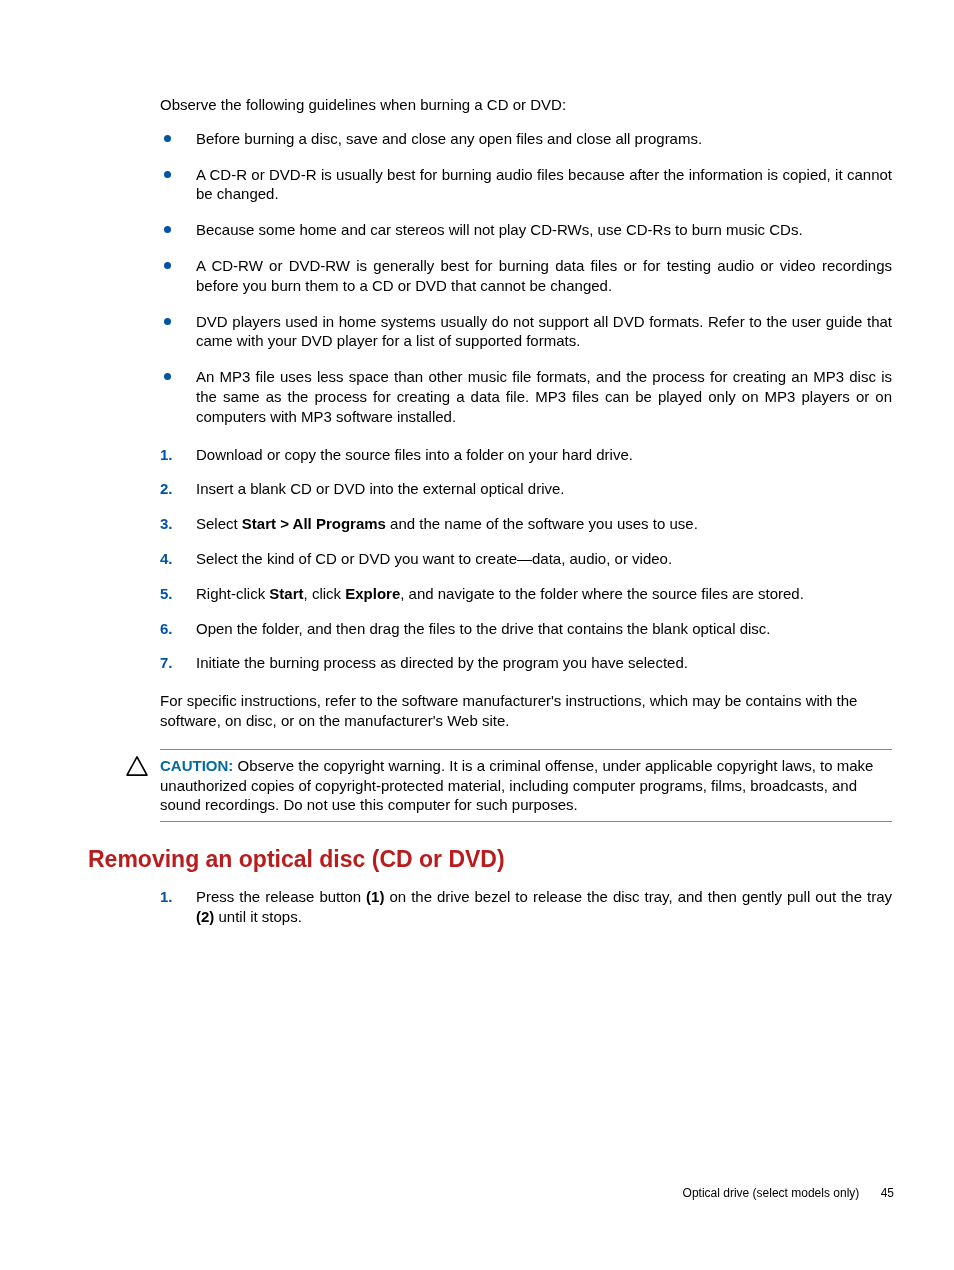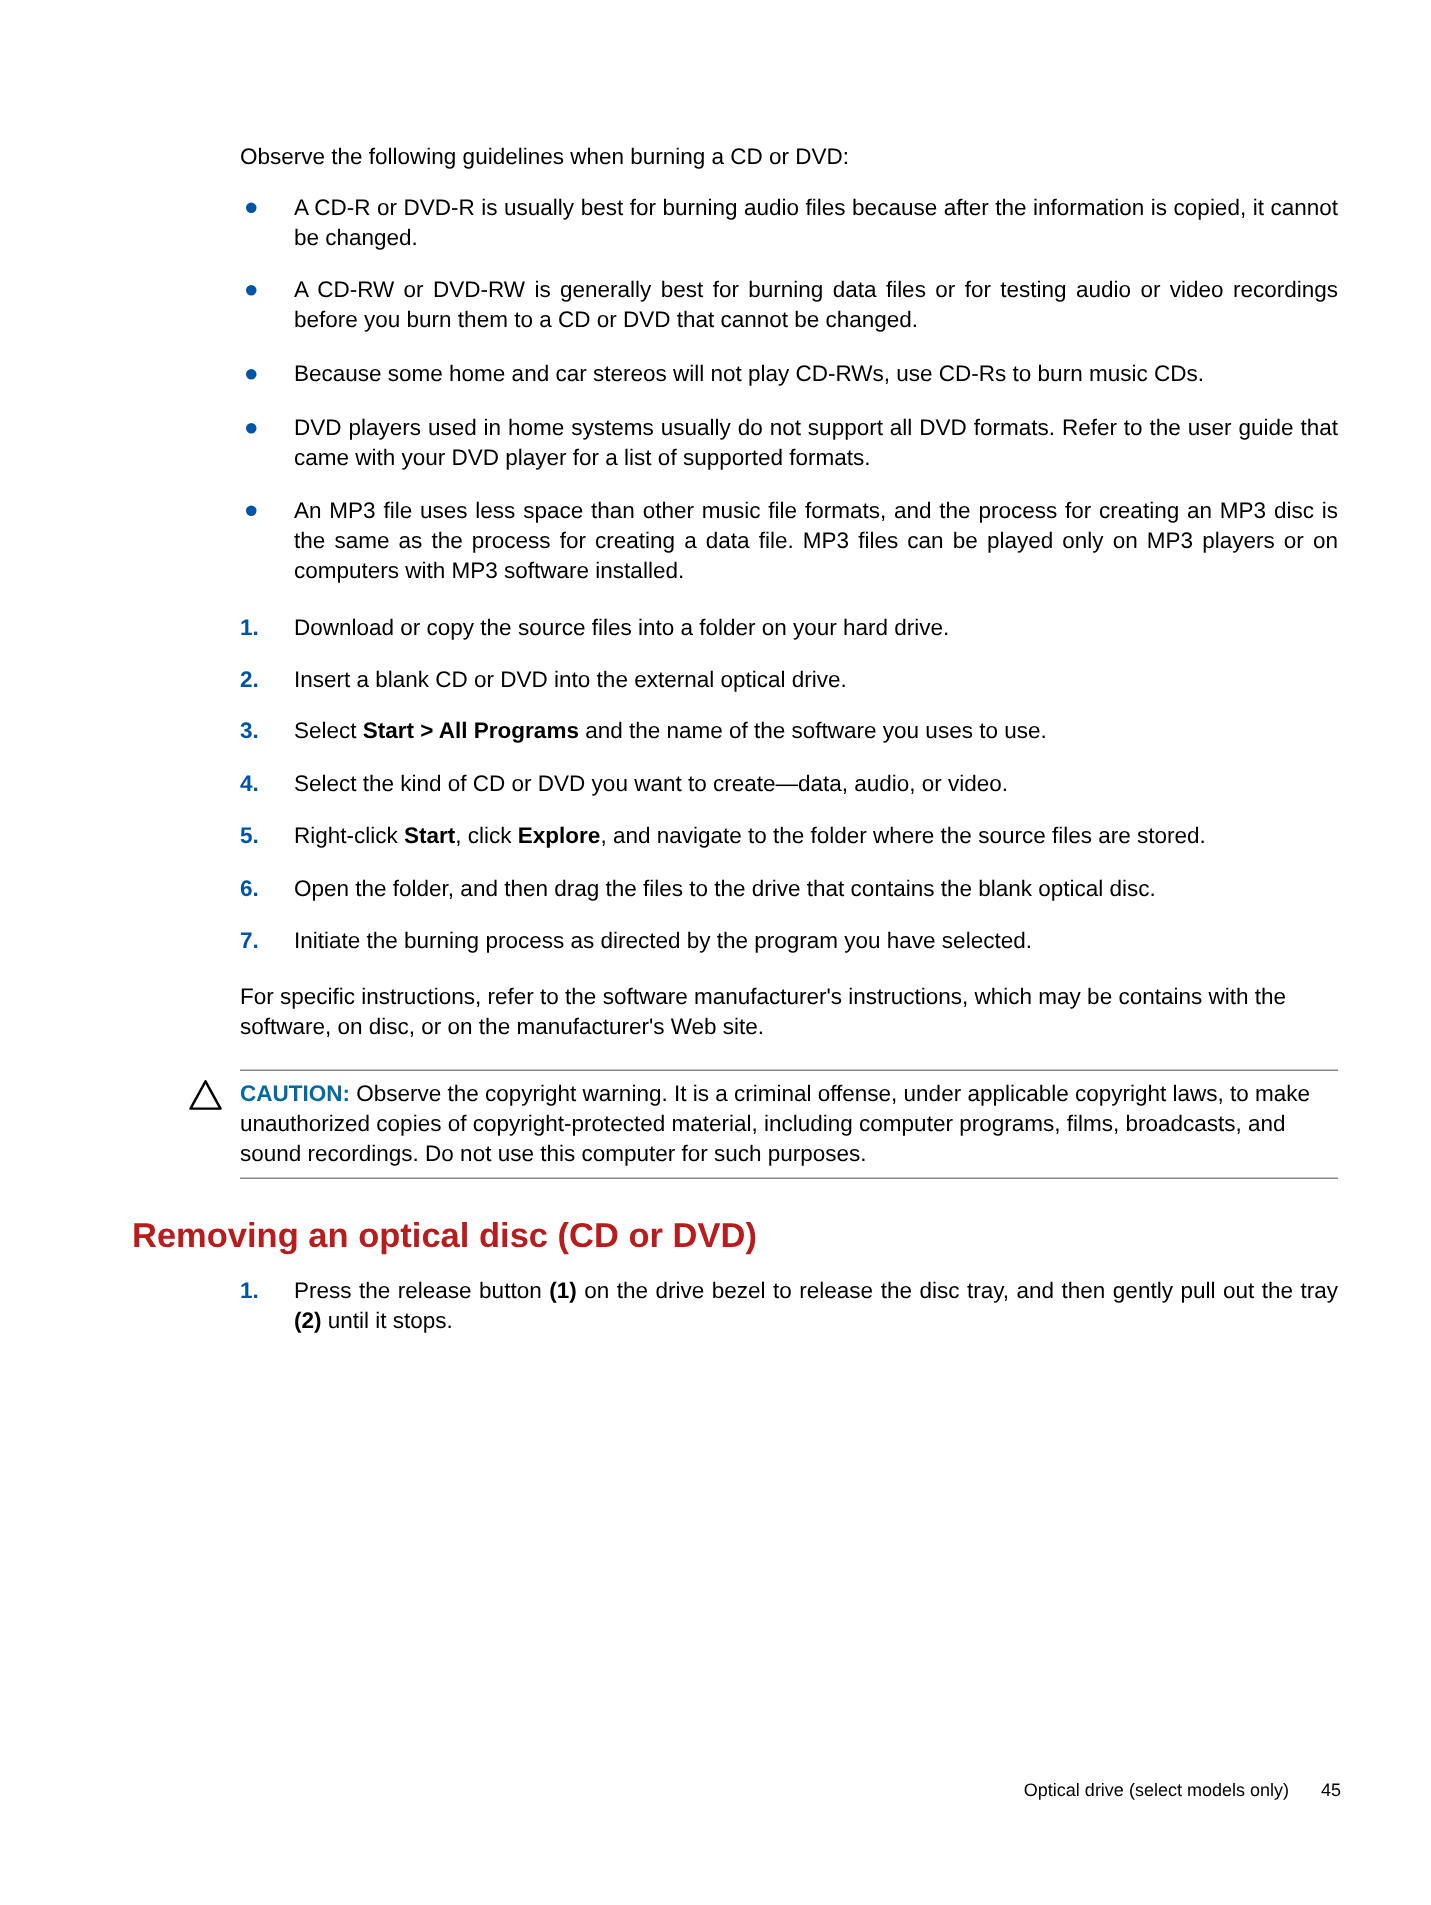--- a/index.html
+++ b/index.html
@@ -111,23 +111,24 @@
 </head>
 <body>
 
 <div class="page">
 
   <div class="body-text">
 
     <p class="para">Observe the following guidelines when burning a CD or DVD:</p>
 
     <ul class="bullets">
+      <li>Before burning a disc, save and close any open files and close all programs.</li>
       <li>A CD-R or DVD-R is usually best for burning audio files because after the information is copied, it cannot be changed.</li>
+      <li>Because some home and car stereos will not play CD-RWs, use CD-Rs to burn music CDs.</li>
       <li>A CD-RW or DVD-RW is generally best for burning data files or for testing audio or video recordings before you burn them to a CD or DVD that cannot be changed.</li>
-      <li>Because some home and car stereos will not play CD-RWs, use CD-Rs to burn music CDs.</li>
       <li>DVD players used in home systems usually do not support all DVD formats. Refer to the user guide that came with your DVD player for a list of supported formats.</li>
       <li>An MP3 file uses less space than other music file formats, and the process for creating an MP3 disc is the same as the process for creating a data file. MP3 files can be played only on MP3 players or on computers with MP3 software installed.</li>
     </ul>
 
 
     <ol class="steps">
       <li>Download or copy the source files into a folder on your hard drive.</li>
       <li>Insert a blank CD or DVD into the external optical drive.</li>
       <li>
         <span>Select </span><span class="bold">Start &gt; All Programs</span><span> and the name of the software you uses to use.</span>

